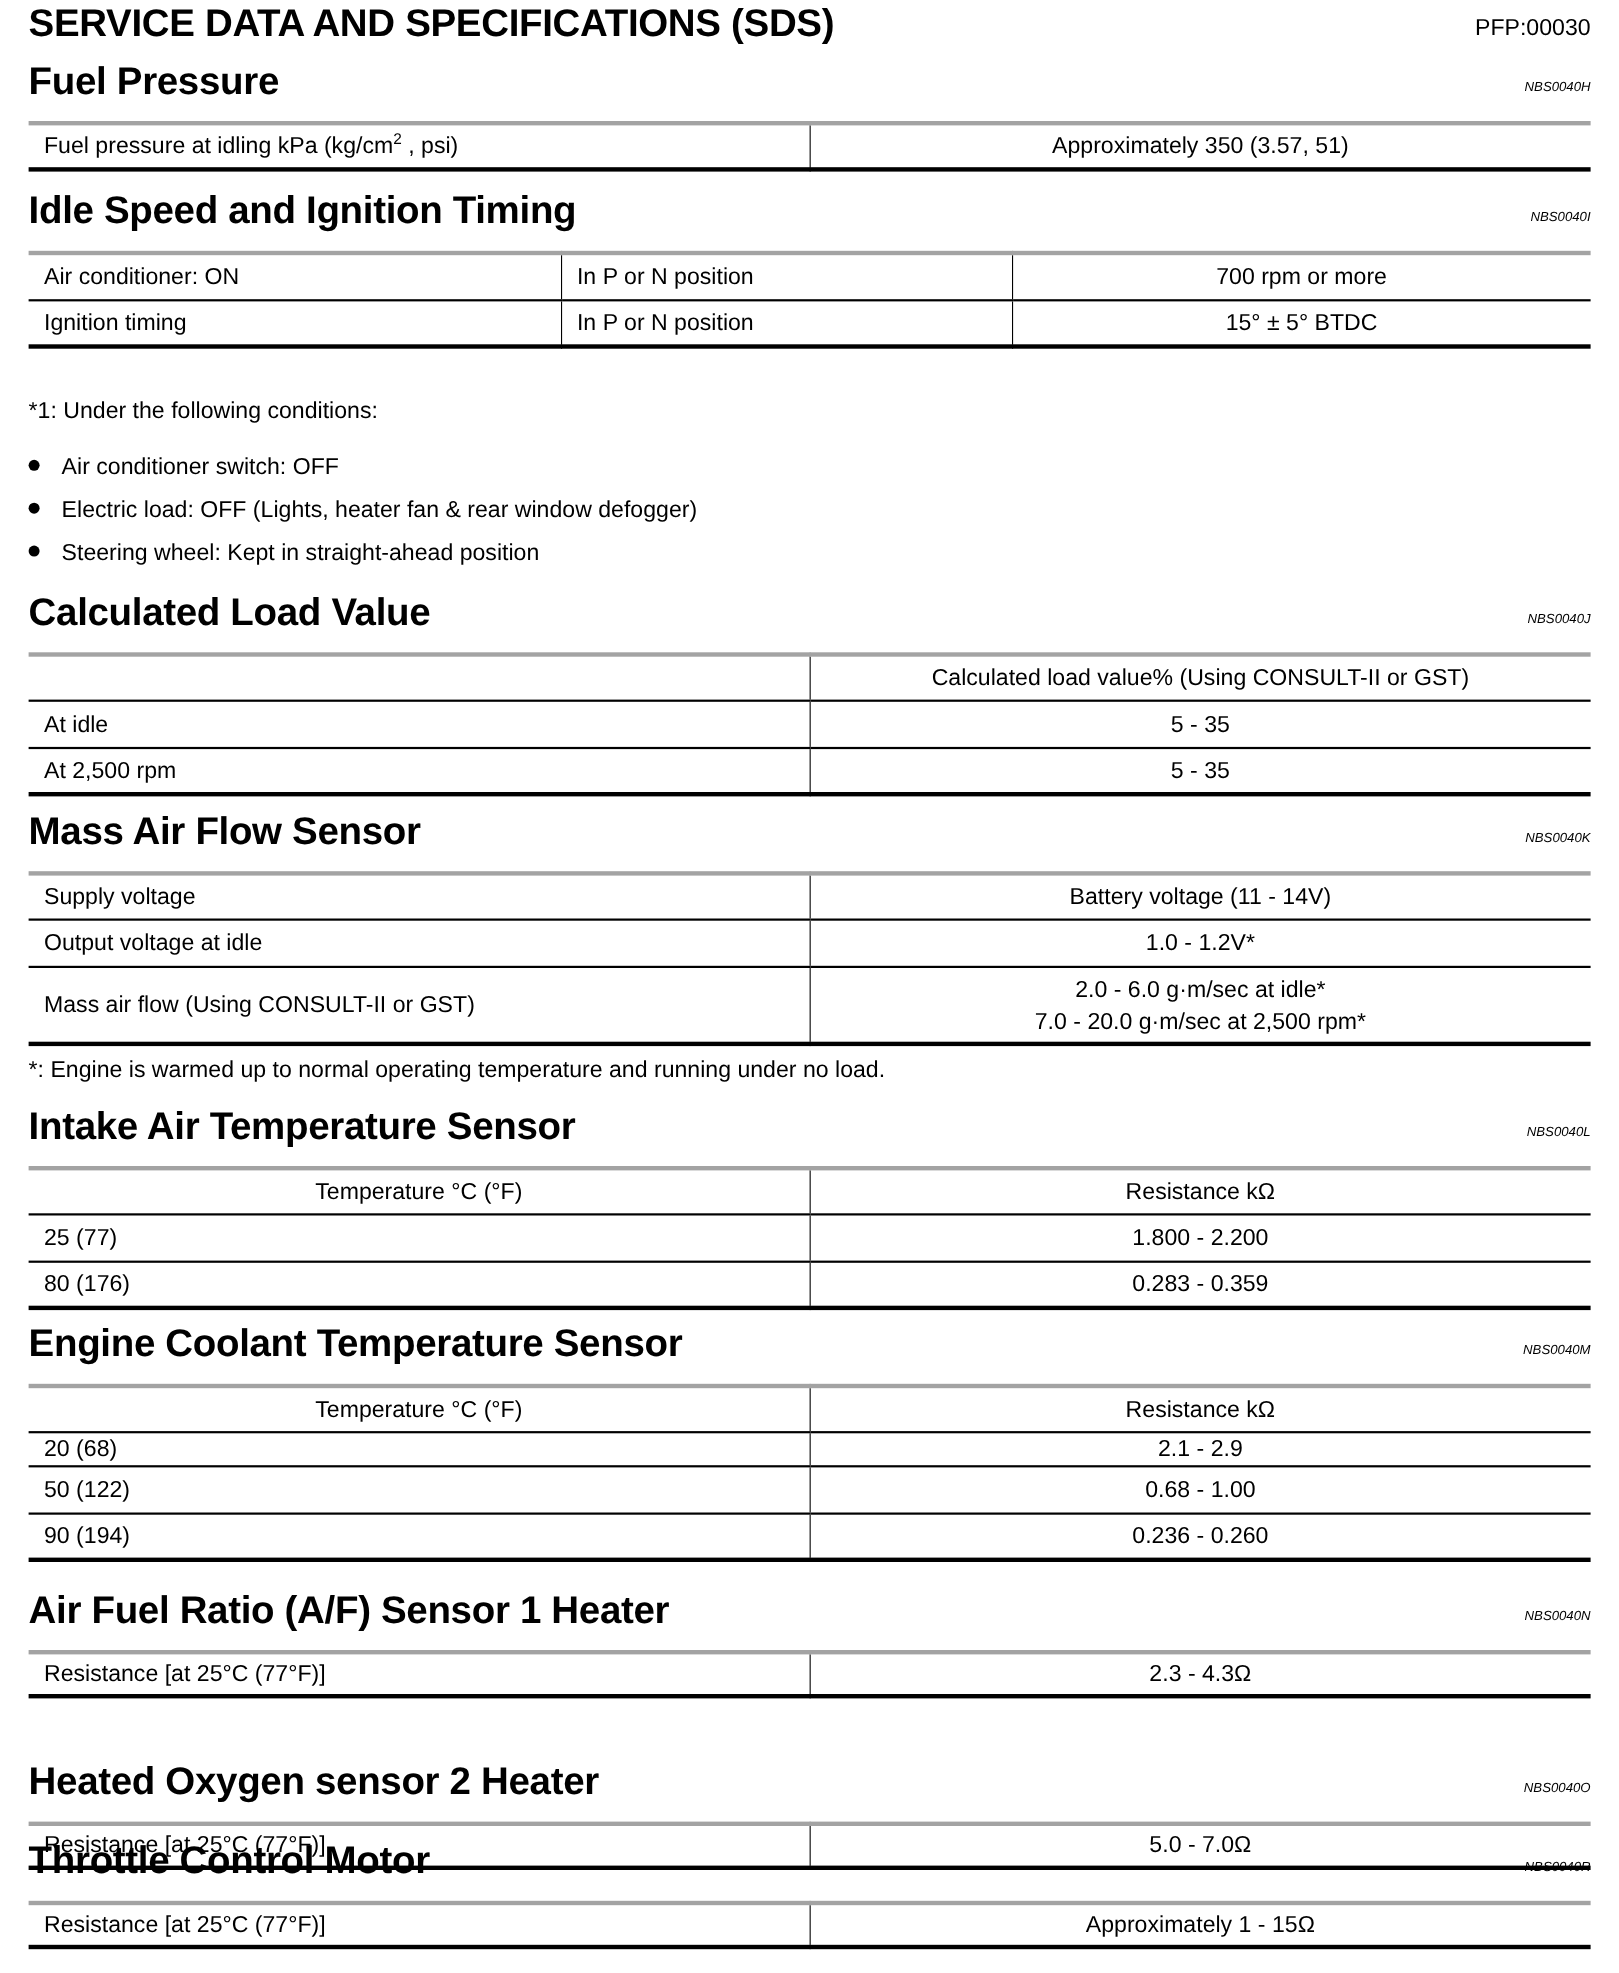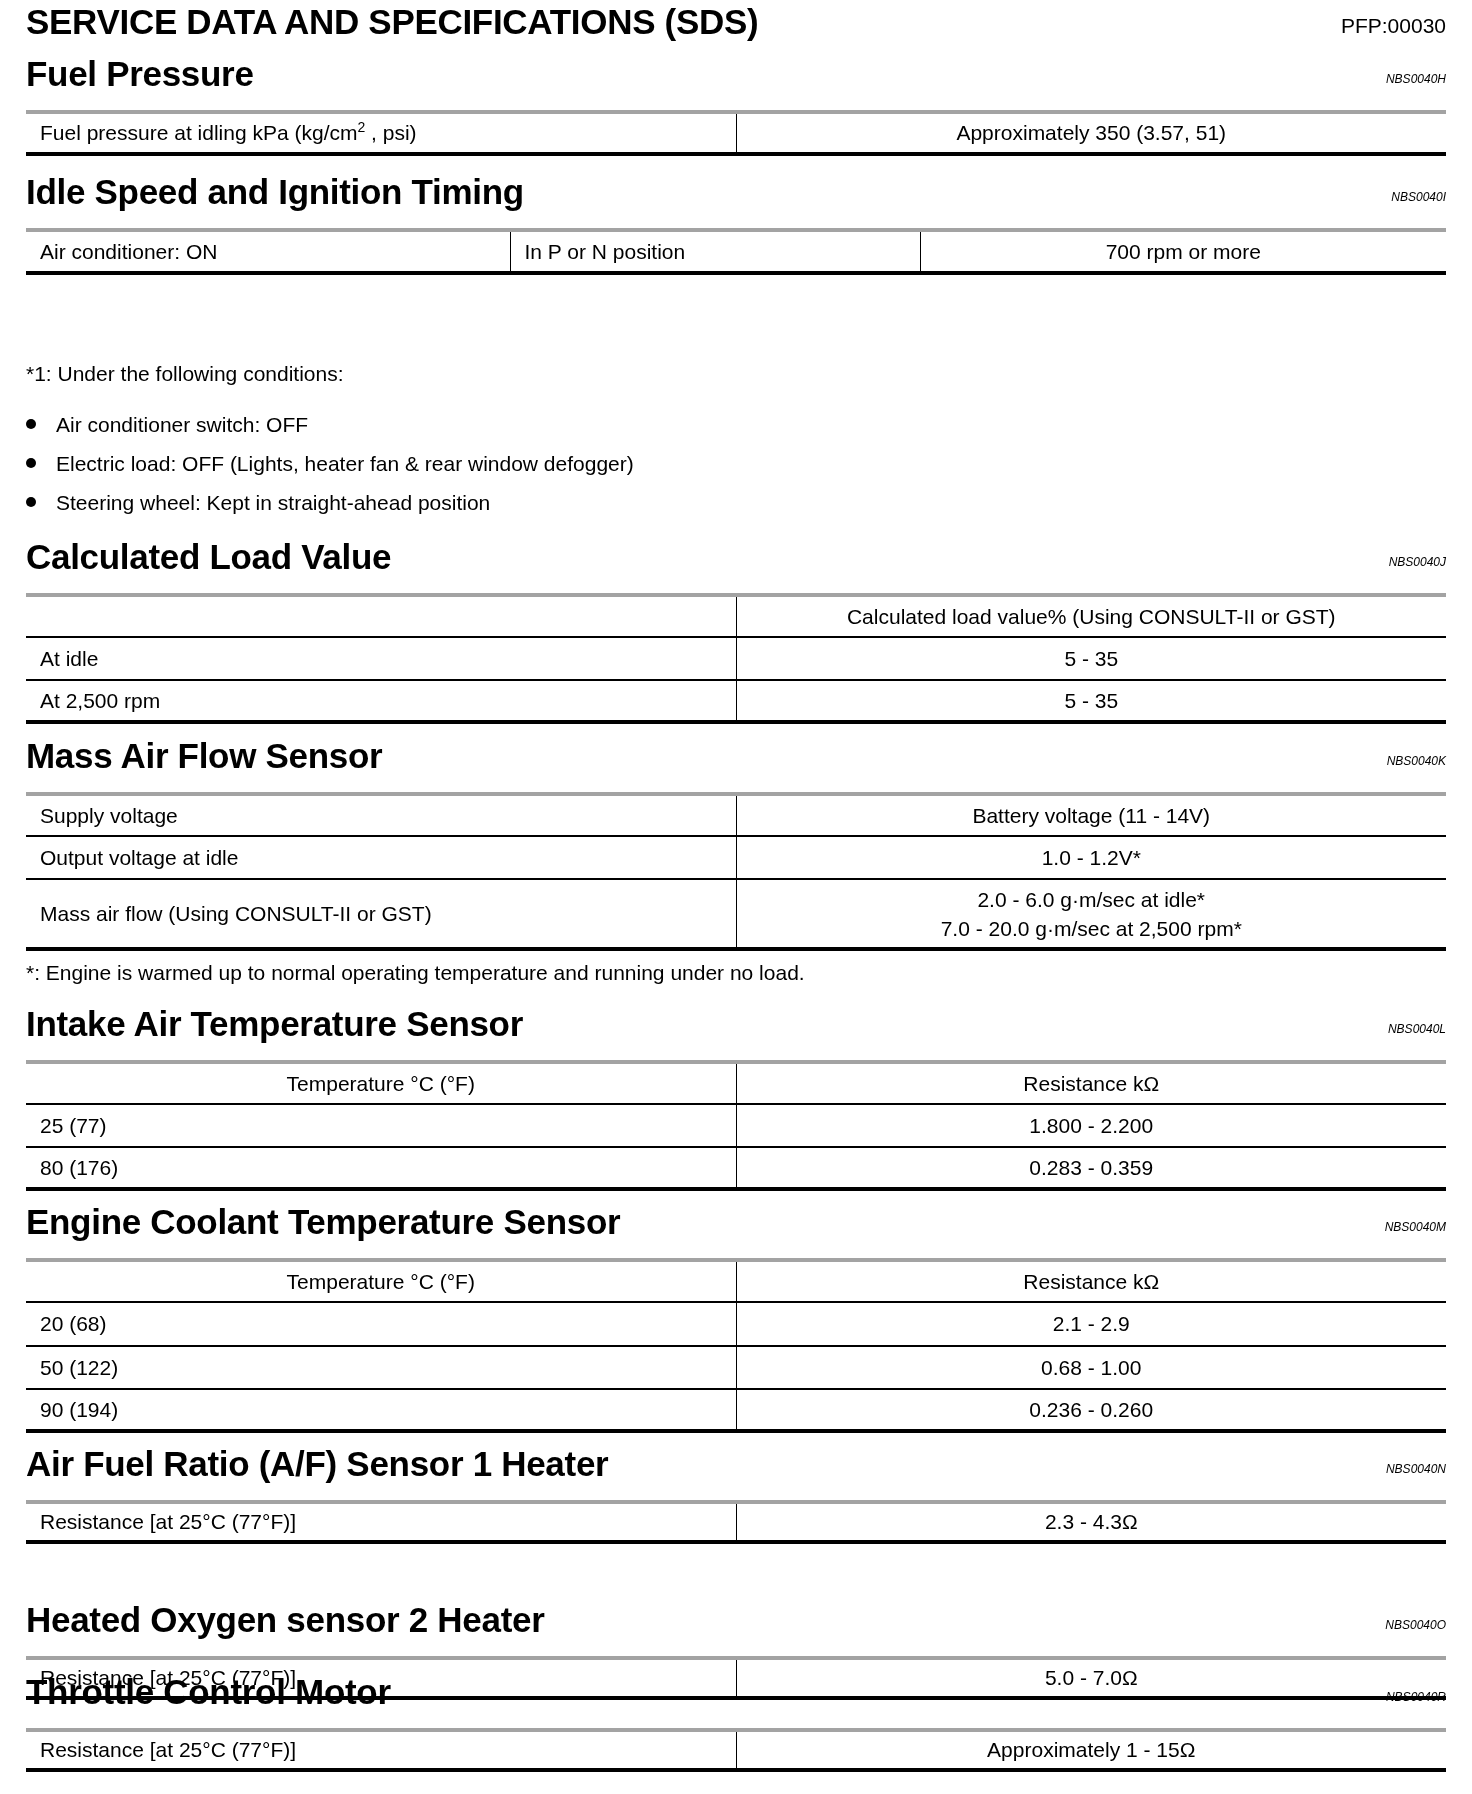--- a/index.html
+++ b/index.html
@@ -62,20 +62,25 @@
         <col style="width:484px">
         <col style="width:410px">
         <col>
       </colgroup>
     <tbody>
     <tr style="height:43px">
       <td>Air conditioner: ON</td>
       <td>In P or N position</td>
       <td class="c">700 rpm or more</td>
     </tr>
+    <tr style="height:42px">
+      <td>Ignition timing</td>
+      <td>In P or N position</td>
+      <td class="c">15° ± 5° BTDC</td>
+    </tr>
   </tbody>
     </table>
 </div>
 <div class="note" style="top:362px">*1: Under the following conditions:</div>
 <div class="bullet" style="top:413px"><span class="dot"></span><span>Air conditioner switch: OFF</span></div>
 <div class="bullet" style="top:452px"><span class="dot"></span><span>Electric load: OFF (Lights, heater fan &amp; rear window defogger)</span></div>
 <div class="bullet" style="top:491px"><span class="dot"></span><span>Steering wheel: Kept in straight-ahead position</span></div>
 
 <div class="section" style="top:533px">
   <div class="sec-head">
@@ -170,21 +175,21 @@
   <table class="spec">
     <colgroup>
         <col style="width:710px">
         <col>
       </colgroup>
     <tbody>
         <tr style="height:42px">
       <td class="c">Temperature °C (°F)</td>
       <td class="c">Resistance kΩ</td>
     </tr>
-    <tr style="height:44px">
+    <tr style="height:31px">
       <td>20 (68)</td>
       <td class="c">2.1 - 2.9</td>
     </tr>
     <tr style="height:43px">
       <td>50 (122)</td>
       <td class="c">0.68 - 1.00</td>
     </tr>
     <tr style="height:42px">
       <td>90 (194)</td>
       <td class="c">0.236 - 0.260</td>

